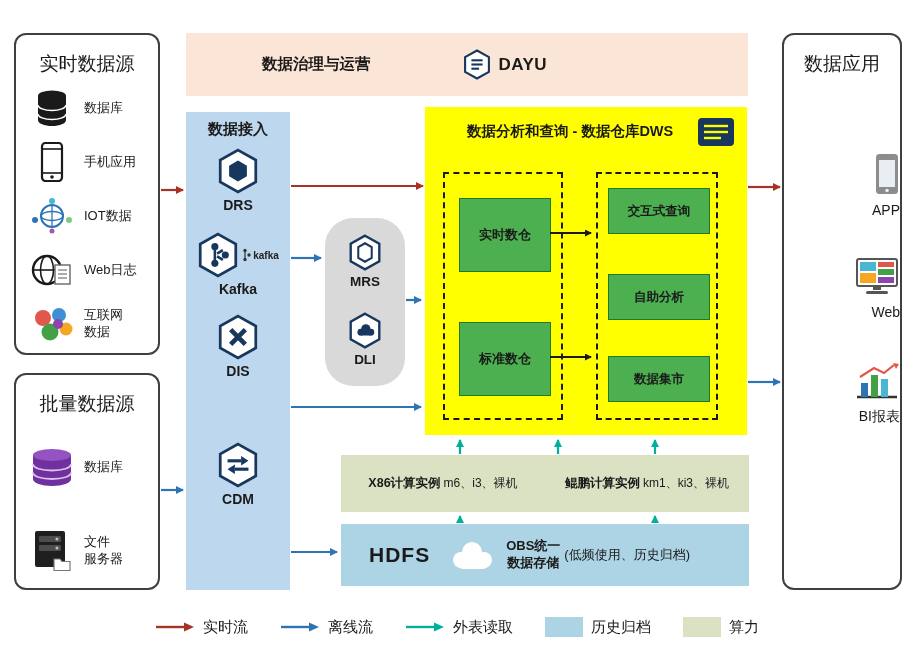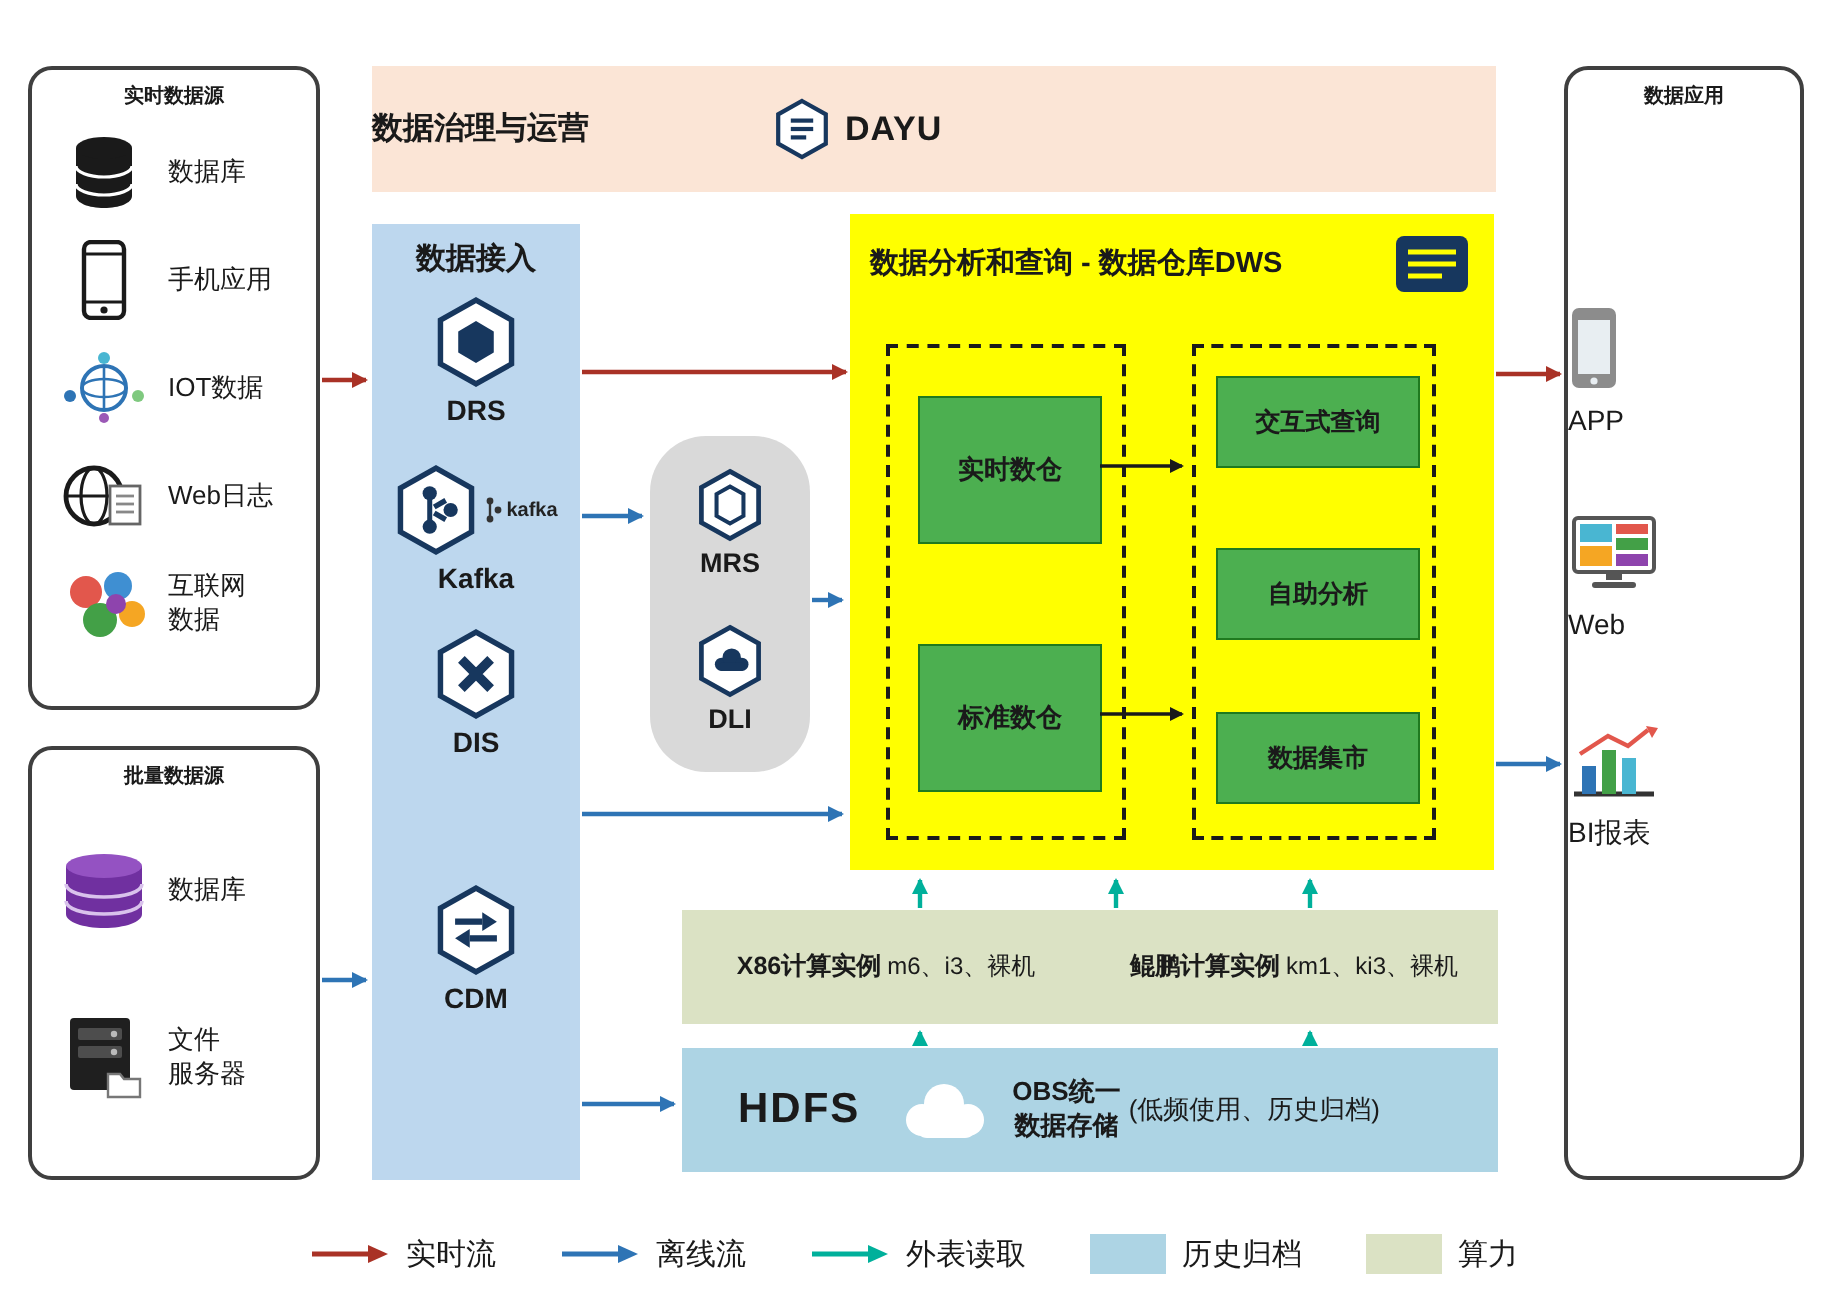--- a/index.html
+++ b/index.html
@@ -16,29 +16,29 @@
     --module_green:#4caf50;
     --icon_navy:#17375e;
   }
   *{box-sizing:border-box;margin:0;padding:0;}
   body{background:#fff;font-family:"Liberation Sans","DejaVu Sans",sans-serif;color:#1a1a1a;}
   .canvas{position:relative;width:914px;height:651px;background:#fff;overflow:hidden;}
   .abs{position:absolute;}
 
   
   .panel{border:2px solid #3f3f3f;border-radius:12px;background:#fff;}
-  .panel-title{font-weight:bold;font-size:10px;text-align:center;margin-top:6px;}
+  .panel-title{font-weight:normal;font-size:19px;text-align:center;margin-top:16px;}
 
   .src-row{display:flex;align-items:center;height:54px;padding-left:8px;}
   .src-row.tall{height:84px;}
   .src-icon{width:56px;display:flex;justify-content:center;flex:none;}
   .src-label{font-size:13px;margin-left:4px;white-space:pre-line;line-height:1.3;}
 
   
-  .gov{background:var(--governance_fill);display:flex;align-items:center;gap:92px;}
+  .gov{background:var(--governance_fill);display:flex;align-items:center;padding-left:76px;gap:92px;}
   .gov-title{font-weight:bold;font-size:15.5px;}
   .gov-logo{display:flex;align-items:center;gap:8px;font-weight:bold;font-size:17px;letter-spacing:.5px;}
 
   
   .ingest{background:var(--ingest_fill);}
   .ingest-title{font-weight:bold;font-size:15px;text-align:center;margin-top:8px;}
   .svc{position:absolute;left:0;width:100%;display:flex;flex-direction:column;align-items:center;}
   .svc-label{font-weight:bold;font-size:14px;margin-top:3px;}
   .svc-iconrow{display:flex;align-items:center;gap:3px;}
   .wordmark{display:flex;align-items:center;gap:2px;font-size:10px;font-weight:bold;color:#222;}
@@ -63,21 +63,21 @@
   .c-specs{font-size:12px;}
 
   
   .hdfs{background:var(--archive_fill);display:flex;align-items:center;padding-left:28px;}
   .hdfs-label{font-size:21px;font-weight:bold;letter-spacing:1px;}
   .obs-label{font-size:13px;font-weight:bold;white-space:pre-line;text-align:center;line-height:1.3;margin-left:8px;}
   .obs-note{font-size:13px;margin-left:4px;}
   .hdfs .cloud{margin-left:16px;}
 
   
-  .app-item{position:absolute;left:0;width:100%;display:flex;flex-direction:column;align-items:flex-start;gap:7px;}
+  .app-item{position:absolute;left:0;width:100%;display:flex;flex-direction:column;align-items:flex-end;gap:7px;}
   .app-label{font-size:14px;}
 
   
   .legend{display:flex;justify-content:center;align-items:center;gap:32px;}
   .leg-item{display:flex;align-items:center;gap:8px;font-size:15px;}
   .swatch{width:38px;height:20px;display:inline-block;}
   .swatch.archive{background:var(--archive_fill);}
   .swatch.compute{background:var(--compute_fill);}
 
   svg{display:block;}
@@ -277,21 +277,21 @@
           <circle cx="15" cy="24" r="4"></circle>
           <circle cx="21" cy="20" r="5.5"></circle>
           <circle cx="27" cy="24" r="4"></circle>
           <rect x="13" y="23" width="16" height="5" rx="2.5"></rect>
         </g>
       </svg>
       <span class="svc-label sm">DLI</span>
     </div>
   </div>
 
-  <div class="abs dws" style="left:425px;top:107px;width:322px;height:328px;">
+  <div class="abs dws" style="left:425px;top:107px;width:322px;height:328px;padding-left:32px;">
     <div class="dws-header">
       <span class="dws-title">数据分析和查询 - 数据仓库DWS</span>
       <span class="hdr-icon">
         <svg width="38" height="30" viewBox="0 0 38 30">
           <rect x="1" y="1" width="36" height="28" rx="4" style="fill:var(--icon_navy)"></rect>
           <g style="stroke:var(--dws_fill)" stroke-width="2.4">
             <line x1="7" y1="9" x2="31" y2="9"></line>
             <line x1="7" y1="15" x2="31" y2="15"></line>
             <line x1="7" y1="21" x2="24" y2="21"></line>
           </g>

